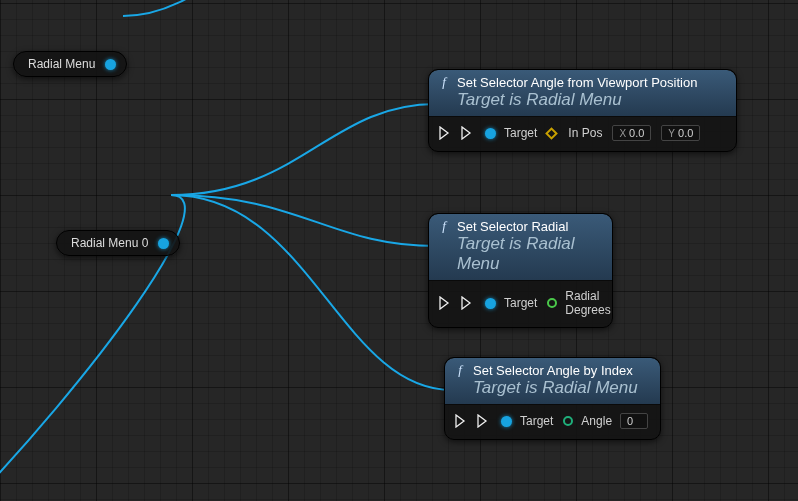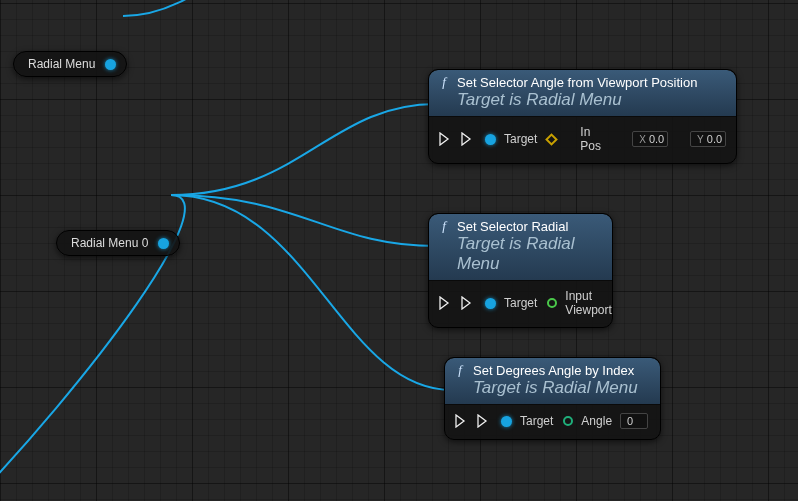--- a/index.html
+++ b/index.html
@@ -175,21 +175,21 @@
       <span class="execpin">
         <svg width="14" height="14">
             <path d="M1 1 L9 7 L1 13 Z" fill="none" stroke="#eee" stroke-width="1.3"></path>
           </svg>
       </span>
     </div>
     <div class="row">
       <span class="pin-circle pin-blue-filled"></span>
       <span class="pinlabel">Target</span>
     </div>
-    <div class="row" style="gap:22px;">
+    <div class="row" style="gap:10px;">
       <span class="pin-yellow-diamond"></span>
       <span class="pinlabel">In Pos</span>
       <span class="valbox">
         <span class="prefix">X</span>
         <span>0.0</span>
       </span>
       <span class="valbox">
         <span class="prefix">Y</span>
         <span>0.0</span>
       </span>
@@ -217,33 +217,33 @@
             <path d="M1 1 L9 7 L1 13 Z" fill="none" stroke="#eee" stroke-width="1.3"></path>
           </svg>
       </span>
     </div>
     <div class="row">
       <span class="pin-circle pin-blue-filled"></span>
       <span class="pinlabel">Target</span>
     </div>
     <div class="row">
       <span class="pin-circle pin-green-ring"></span>
-      <span class="pinlabel">Input Viewport</span>
+      <span class="pinlabel">Radial Degrees</span>
       <span class="valbox">
         <span>0.0</span>
       </span>
     </div>
   </div>
 </div>
 
 <div class="node fnode" style="left:444px; top:309px; width:217px;">
   <div class="header">
     <div class="title">
       <span class="fglyph">f</span>
-      <span>Set Degrees Angle by Index</span>
+      <span>Set Selector Angle by Index</span>
     </div>
     <div class="subtitle">Target is Radial Menu</div>
   </div>
   <div class="body">
     <div class="row split">
       <span class="execpin">
         <svg width="14" height="14">
             <path d="M1 1 L9 7 L1 13 Z" fill="none" stroke="#eee" stroke-width="1.3"></path>
           </svg>
       </span>

